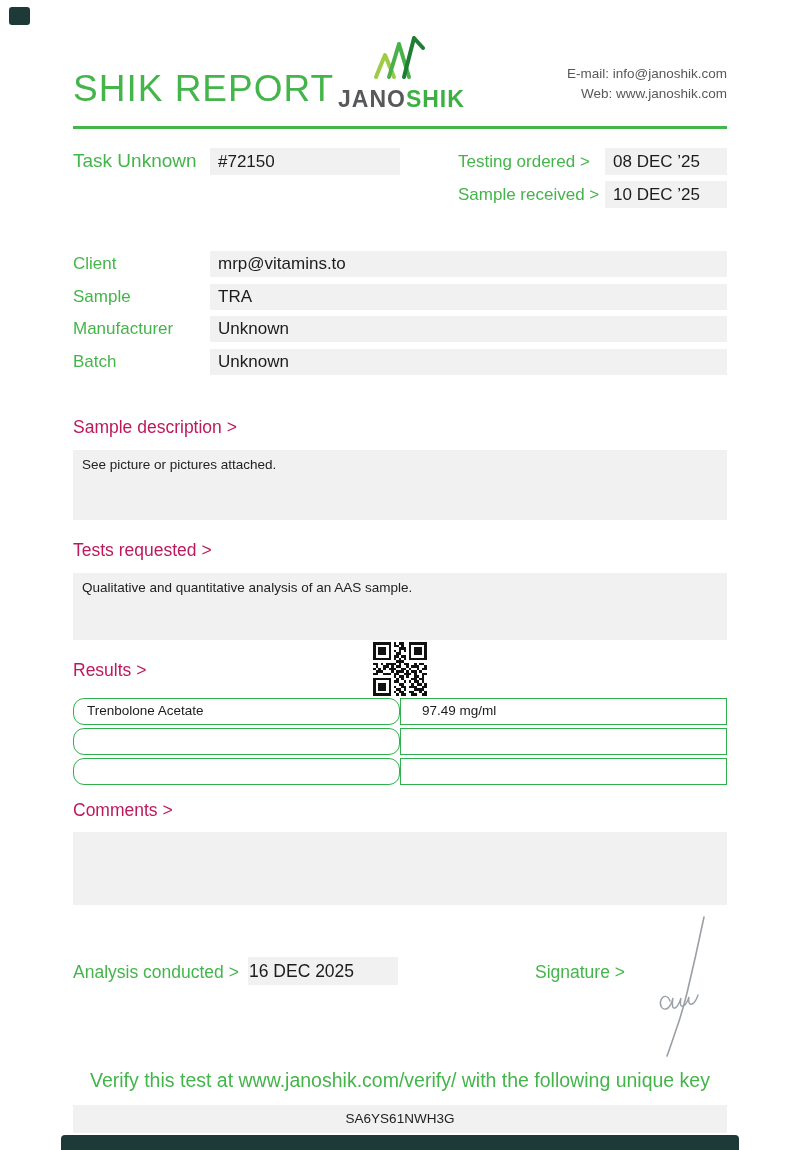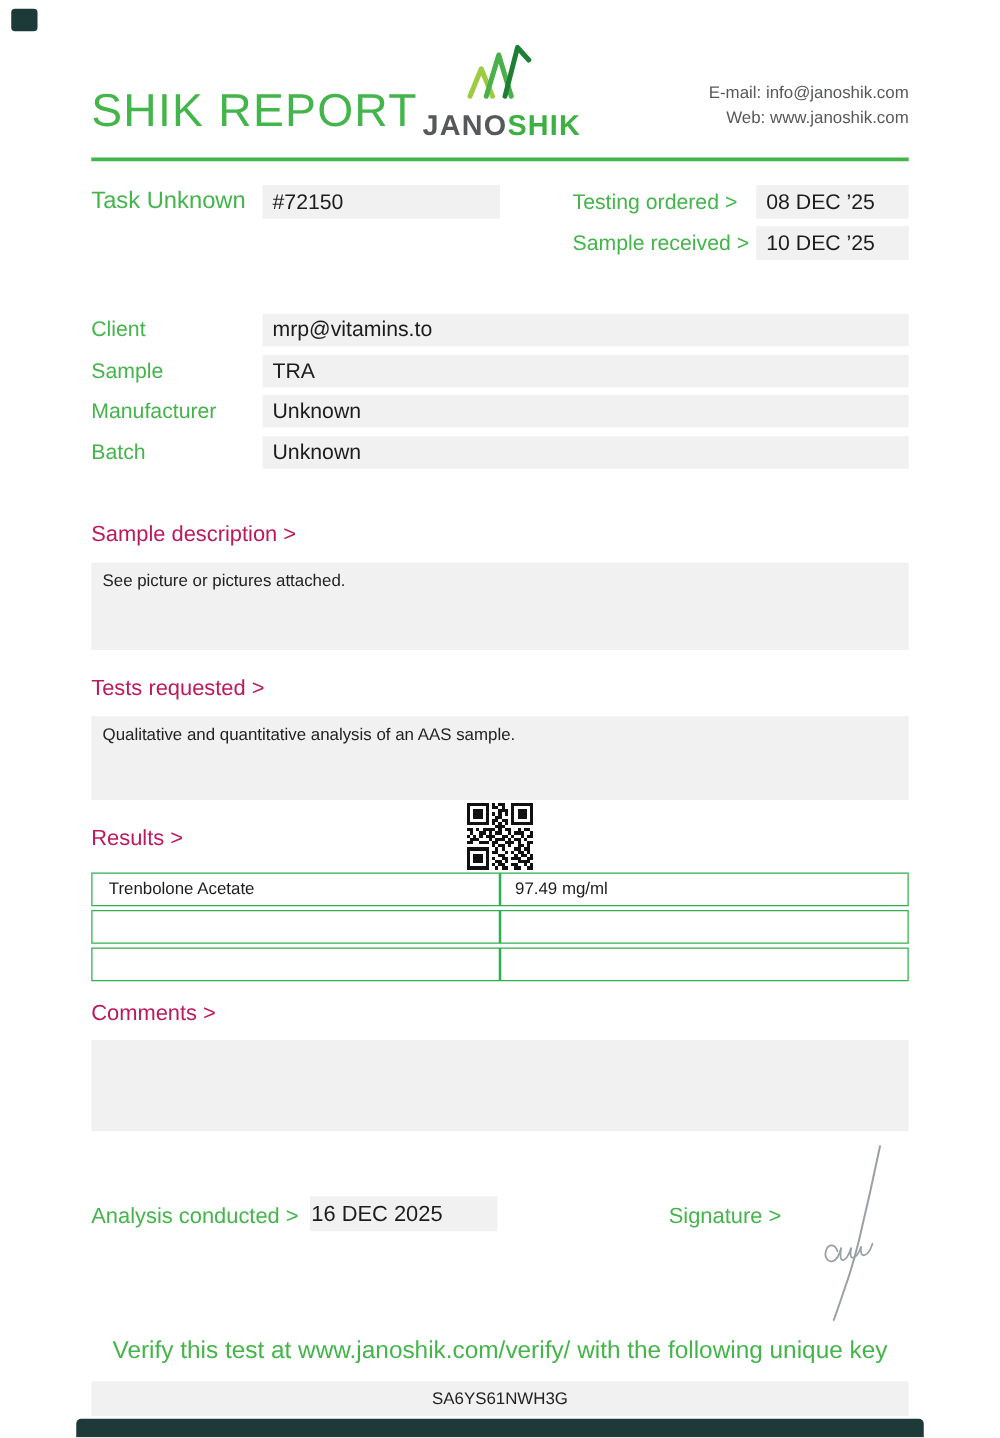--- a/index.html
+++ b/index.html
@@ -37,22 +37,22 @@
 
   .sec-head { left:73px; font-size:17.5px; color:#be185d; }
   .gbox { left:73px; width:654px; background:#f1f1f1; font-size:13.5px; color:#222; padding:7px 9px; }
 
   .qr { left:372px; top:641px; width:56px; height:56px; }
   .qr svg { display:block; width:56px; height:56px; shape-rendering:crispEdges; }
 
   .rtable { left:73px; top:698px; width:654px; }
   .rrow { display:flex; gap:0; margin-bottom:3px; }
   .rcell { border:1.5px solid #30b04c; height:27px; line-height:24px; font-size:13.5px; padding-left:13px; background:#fff; }
-  .rcell.c1 { width:327px; border-right-width:1px; }
-  .rcell.c2 { width:327px; border-left-width:1px; padding-left:11px; }
+  .rcell.c1 { width:327px; border-right-width:1px;border-radius:11px; }
+  .rcell.c2 { width:327px; border-left-width:1px; padding-left:21px; }
 
   .analysis-label { left:73px; top:962px; font-size:17.5px; }
   .analysis-box { left:248px; top:957px; width:150px; height:28px; line-height:28px; font-size:17.5px; padding-left:1px; }
   .sign-label { left:535px; top:962px; font-size:17.5px; }
   .signature { left:643px; top:913px; width:72px; height:145px; }
 
   .verify-line { left:40px; top:1069px; width:720px; text-align:center; font-size:19.5px; color:#44b54a; white-space:nowrap; }
   .key-box { left:73px; top:1105px; width:654px; height:28px; background:#f1f1f1; text-align:center; font-size:13.5px; line-height:28px; color:#222; }
 </style>
 </head>

